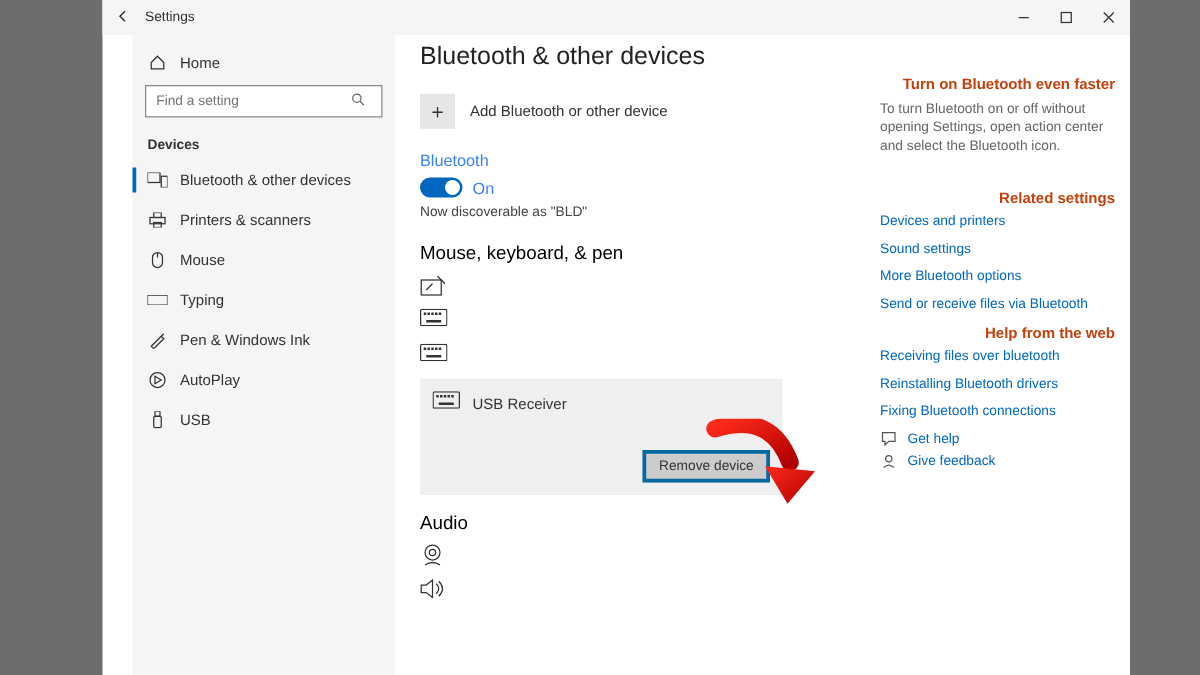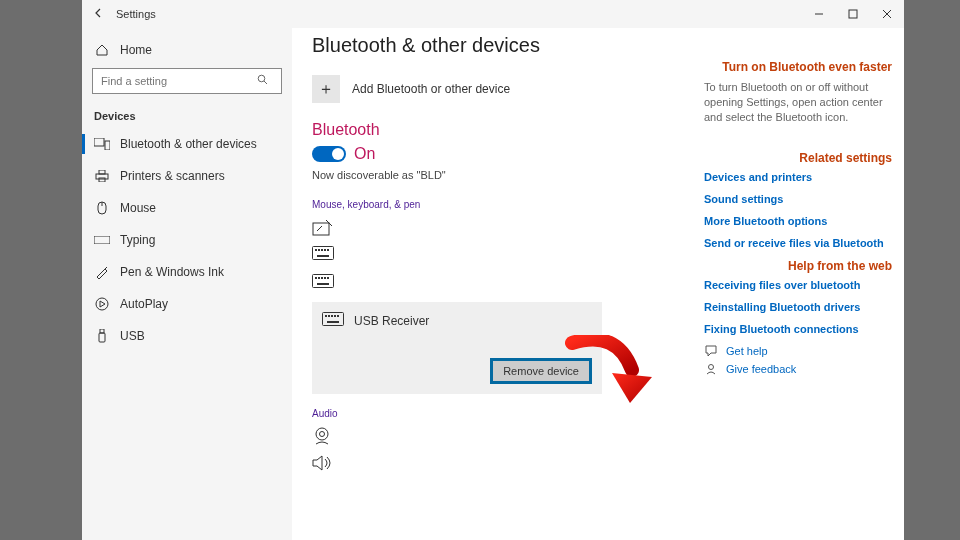--- a/index.html
+++ b/index.html
@@ -6,54 +6,54 @@
   body { background: #6d6d6d; width: 960px; height: 540px; overflow: hidden; }
   .window {
     position: absolute; left: 82px; top: 0; width: 822px; height: 540px;
     background: #fff; display: flex; flex-direction: column;
   }
   .titlebar { height: 28px; display: flex; align-items: center; background: #f5f5f5; position: relative; }
   .titlebar .back-btn { width: 34px; text-align: center; color: #333; font-size: 12px; }
   .titlebar .title { font-size: 11px; color: #333; }
   .win-controls { position: absolute; right: 0; top: 0; display: flex; }
   .win-btn { width: 34px; height: 28px; display:flex; align-items:center; justify-content:center; font-size:12px; color:#333; }
-  .body { display: flex; flex: 1; overflow: hidden; }
+  .body { display: flex; flex: 1; overflow: hidden; padding-left: 24px; }
   .sidebar { width: 210px; background: #f5f5f5; padding-top: 10px; border-right: 0; }
   .home-row { display:flex; align-items:center; gap:10px; padding: 4px 12px 10px 12px; color:#333; font-size:12px; }
   .search-wrap { padding: 0 10px 10px 10px; }
   .search-box { width: 100%; height: 26px; border: 1px solid #888; background: #fff; padding: 0 24px 0 8px; font-size: 11px; color:#666; position: relative; }
   .search-container { position: relative; }
   .search-icon { position: absolute; right: 14px; top: 6px; color:#666; font-size: 11px; pointer-events:none; }
   .section-label { padding: 6px 12px; font-size: 11px; font-weight: 600; color:#333; }
   .nav-item { display:flex; align-items:center; gap:10px; padding:8px 12px; font-size:12px; color:#333; position:relative; }
   .nav-item.active::before { content:""; position:absolute; left:0; top:6px; bottom:6px; width:3px; background:#0067c0; }
   .nav-icon { width:16px; height:16px; display:inline-flex; align-items:center; justify-content:center; font-size:13px; color:#333; }
   .content { flex:1; display:flex; overflow-y:auto; }
   .main { flex:1; padding: 6px 16px 10px 20px; }
   .main h1 { font-size: 20px; font-weight: 400; color:#222; margin-bottom: 18px; }
   .add-row { display:flex; align-items:center; gap:12px; margin-bottom: 18px; }
   .add-btn { width:28px; height:28px; background:#e6e6e6; display:flex; align-items:center; justify-content:center; font-size:16px; color:#333; }
   .add-label { font-size:12px; color:#333; }
-  .sub { font-size:16px; color:#be185d; }
+  .sub { font-size:13px; color:#3b82f6; }
   .toggle-row { display:flex; align-items:center; gap:8px; margin: 6px 0 6px 0; }
   .toggle { width:34px; height:16px; background:#0067c0; border-radius:10px; position:relative; }
   .toggle .knob { position:absolute; right:2px; top:2px; width:12px; height:12px; background:#fff; border-radius:50%; }
   .hint { font-size:11px; color:#444; margin-bottom:18px; }
-  h2.sec { font-size:10px; font-weight:400; color:#4c1d95; margin: 6px 0 8px 0; }
+  h2.sec { font-size:15px; font-weight:400; color:#000000; margin: 6px 0 8px 0; }
   .dev-icon { width:22px; height:18px; margin: 4px 0 10px 0; color:#333; }
   .kbd-svg { width:22px; height:14px; }
   .device-card { background:#efefef; width: 290px; padding: 10px 10px 10px 10px; margin-top:4px; position:relative; }
   .device-card .row1 { display:flex; align-items:center; gap:10px; }
   .device-card .name { font-size:12px; color:#333; }
   .device-btn-wrap { display:flex; justify-content:flex-end; margin-top:28px; }
   .remove-btn { border: 3px solid #0369a1; background:#ccc; padding:4px 10px; font-size:11px; color:#333; }
   .aside { width: 200px; padding: 32px 12px 0 0; }
   .aside h3 { font-size:12px; font-weight:600; color:#c2410c; margin-bottom:6px;text-align:right; }
   .aside p { font-size:11px; color:#666; line-height:1.35; margin-bottom:26px; }
-  .link-list a, .link-list span.link { display:block; font-size:11px; color:#0067c0; margin-bottom:10px; cursor:pointer;font-weight:bold; }
+  .link-list a, .link-list span.link { display:block; font-size:11px; color:#0067c0; margin-bottom:10px; cursor:pointer; }
   .help-row { display:flex; gap:8px; margin-top:6px; font-size:11px; }
   .help-row .ic { color:#555; width:14px; display:inline-flex; justify-content:center; }
   .help-row .lnk { color:#0067c0; }
   
   .arrow-wrap { position:absolute; left:480px; top:335px; width:96px; height:70px; pointer-events:none; z-index: 50; }
 </style>
 </head>
 <body>
 
 <div class="window">

